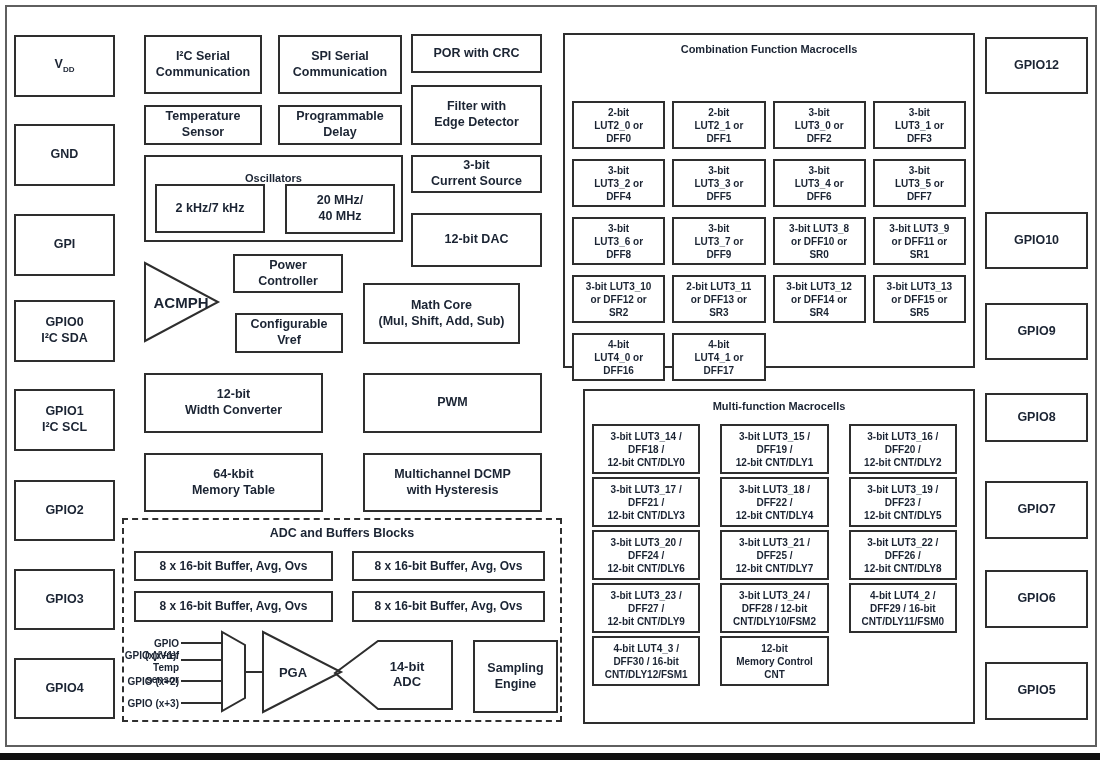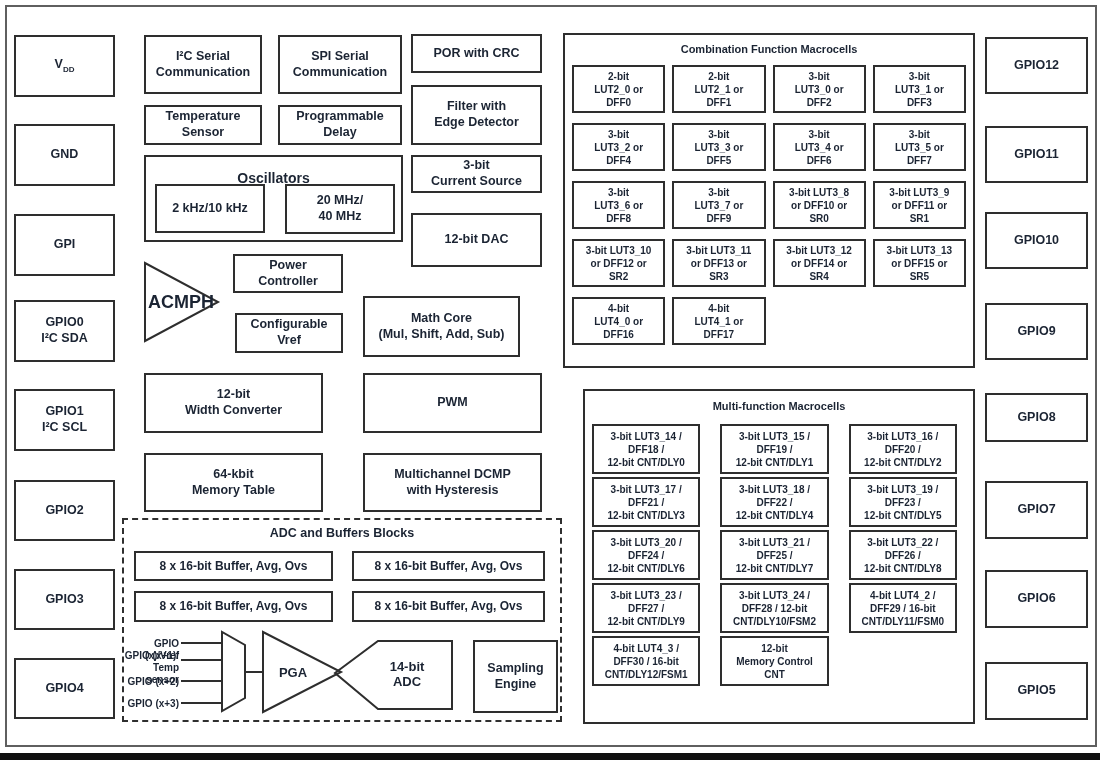--- a/index.html
+++ b/index.html
@@ -12,28 +12,28 @@
   .box{
     position:absolute;border:2px solid #2e2e2e;background:#fff;
     display:flex;align-items:center;justify-content:center;text-align:center;
     white-space:pre-line;font-size:12.5px;line-height:1.25;box-sizing:border-box;
   }
   .pin{font-size:12.5px;}
   .pin sub{font-size:8px;font-weight:700;}
   .panel{position:absolute;border:2px solid #2e2e2e;background:#fff;box-sizing:border-box;}
   .panel-title{height:28px;display:flex;align-items:center;justify-content:center;font-size:11px;}
   .grid{display:grid;}
-  .comb-grid{grid-template-columns:repeat(4,1fr);grid-template-rows:repeat(5,48px);gap:10px 7px;padding:2px 7px 0 7px;}
+  .comb-grid{grid-template-columns:repeat(4,1fr);grid-template-rows:repeat(5,48px);gap:10px 7px;padding:2px 7px 0 7px;margin-top:36px;}
   .multi-grid{grid-template-columns:repeat(3,1fr);grid-template-rows:repeat(5,50px);gap:3px 20px;padding:3px 16px 0 7px;}
   .cell{
     border:2px solid #2e2e2e;background:#fff;display:flex;align-items:center;justify-content:center;
     text-align:center;white-space:pre-line;font-size:10px;line-height:1.3;box-sizing:border-box;
   }
   .osc{position:absolute;border:2px solid #2e2e2e;background:#fff;box-sizing:border-box;}
-  .osc-title{height:42px;display:flex;align-items:center;justify-content:center;font-size:14px;border-radius:11px;}
+  .osc-title{height:42px;display:flex;align-items:center;justify-content:center;font-size:11px;border-radius:11px;}
   .dashed{position:absolute;border:2px dashed #2f2f2f;background:#fff;box-sizing:border-box;}
   .flt{position:absolute;display:flex;align-items:center;justify-content:center;text-align:center;white-space:pre-line;}
   .adc-title{font-size:12.5px;}
   .tinylbl{font-size:10px;line-height:1.2;font-weight:700;text-align:right;display:block;position:absolute;white-space:pre-line;}
   svg{position:absolute;overflow:visible;}
   .shape{stroke:#2e2e2e;stroke-width:2;fill:none;}
 </style>
 </head>
 <body>
 
@@ -48,21 +48,20 @@
   <div class="box pin" style="left:14px;top:214px;width:101px;height:62px">GPI</div>
   <div class="box pin" style="left:14px;top:300px;width:101px;height:62px">GPIO0
 I²C SDA</div>
   <div class="box pin" style="left:14px;top:389px;width:101px;height:62px">GPIO1
 I²C SCL</div>
   <div class="box pin" style="left:14px;top:480px;width:101px;height:61px">GPIO2</div>
   <div class="box pin" style="left:14px;top:569px;width:101px;height:61px">GPIO3</div>
   <div class="box pin" style="left:14px;top:658px;width:101px;height:61px">GPIO4</div>
 
   <div class="box pin" style="left:985px;top:37px;width:103px;height:57px">GPIO12</div>
-  <div class="box pin" style="left:985px;top:126px;width:103px;height:57px">GPIO11</div>
   <div class="box pin" style="left:985px;top:212px;width:103px;height:57px">GPIO10</div>
   <div class="box pin" style="left:985px;top:303px;width:103px;height:57px">GPIO9</div>
   <div class="box pin" style="left:985px;top:393px;width:103px;height:49px">GPIO8</div>
   <div class="box pin" style="left:985px;top:481px;width:103px;height:58px">GPIO7</div>
   <div class="box pin" style="left:985px;top:570px;width:103px;height:58px">GPIO6</div>
   <div class="box pin" style="left:985px;top:662px;width:103px;height:58px">GPIO5</div>
 
   <div class="box" style="left:144px;top:35px;width:118px;height:59px">I²C Serial
 Communication</div>
   <div class="box" style="left:278px;top:35px;width:124px;height:59px">SPI Serial
@@ -70,39 +69,39 @@
   <div class="box" style="left:411px;top:34px;width:131px;height:39px">POR with CRC</div>
   <div class="box" style="left:144px;top:105px;width:118px;height:40px">Temperature
 Sensor</div>
   <div class="box" style="left:278px;top:105px;width:124px;height:40px">Programmable
 Delay</div>
   <div class="box" style="left:411px;top:85px;width:131px;height:60px">Filter with
 Edge Detector</div>
 
   <div class="osc" style="left:144px;top:155px;width:259px;height:87px">
     <div class="osc-title">Oscillators</div>
-    <div class="box" style="left:9px;top:27px;width:110px;height:49px">2 kHz/10 kHz</div>
+    <div class="box" style="left:9px;top:27px;width:110px;height:49px">2 kHz/7 kHz</div>
     <div class="box" style="left:139px;top:27px;width:110px;height:50px">20 MHz/
 40 MHz</div>
   </div>
 
   <div class="box" style="left:411px;top:155px;width:131px;height:38px">3-bit
 Current Source</div>
   <div class="box" style="left:411px;top:213px;width:131px;height:54px">12-bit DAC</div>
   <div class="box" style="left:233px;top:254px;width:110px;height:39px">Power
 Controller</div>
 
   <svg style="left:144px;top:262px" width="78" height="80" viewBox="0 0 78 80">
     <polygon class="shape" points="1,1 1,79 74,40"></polygon>
   </svg>
-  <div class="flt" style="left:146px;top:262px;width:70px;height:80px;font-size:18px">ACMPH</div>
+  <div class="flt" style="left:146px;top:262px;width:70px;height:80px;font-size:15px">ACMPH</div>
 
   <div class="box" style="left:235px;top:313px;width:108px;height:40px">Configurable
 Vref</div>
-  <div class="box" style="left:363px;top:296px;width:157px;height:61px">Math Core
+  <div class="box" style="left:363px;top:283px;width:157px;height:61px">Math Core
 (Mul, Shift, Add, Sub)</div>
   <div class="box" style="left:144px;top:373px;width:179px;height:60px">12-bit
 Width Converter</div>
   <div class="box" style="left:363px;top:373px;width:179px;height:60px">PWM</div>
   <div class="box" style="left:144px;top:453px;width:179px;height:59px">64-kbit
 Memory Table</div>
   <div class="box" style="left:363px;top:453px;width:179px;height:59px">Multichannel DCMP
 with Hysteresis</div>
 
   <div class="dashed" style="left:122px;top:518px;width:440px;height:204px"></div>
@@ -170,21 +169,21 @@
 DFF9</div>
       <div class="cell">3-bit LUT3_8
 or DFF10 or
 SR0</div>
       <div class="cell">3-bit LUT3_9
 or DFF11 or
 SR1</div>
       <div class="cell">3-bit LUT3_10
 or DFF12 or
 SR2</div>
-      <div class="cell">3-bit LUT3_11
+      <div class="cell">2-bit LUT3_11
 or DFF13 or
 SR3</div>
       <div class="cell">3-bit LUT3_12
 or DFF14 or
 SR4</div>
       <div class="cell">3-bit LUT3_13
 or DFF15 or
 SR5</div>
       <div class="cell">4-bit
 LUT4_0 or

